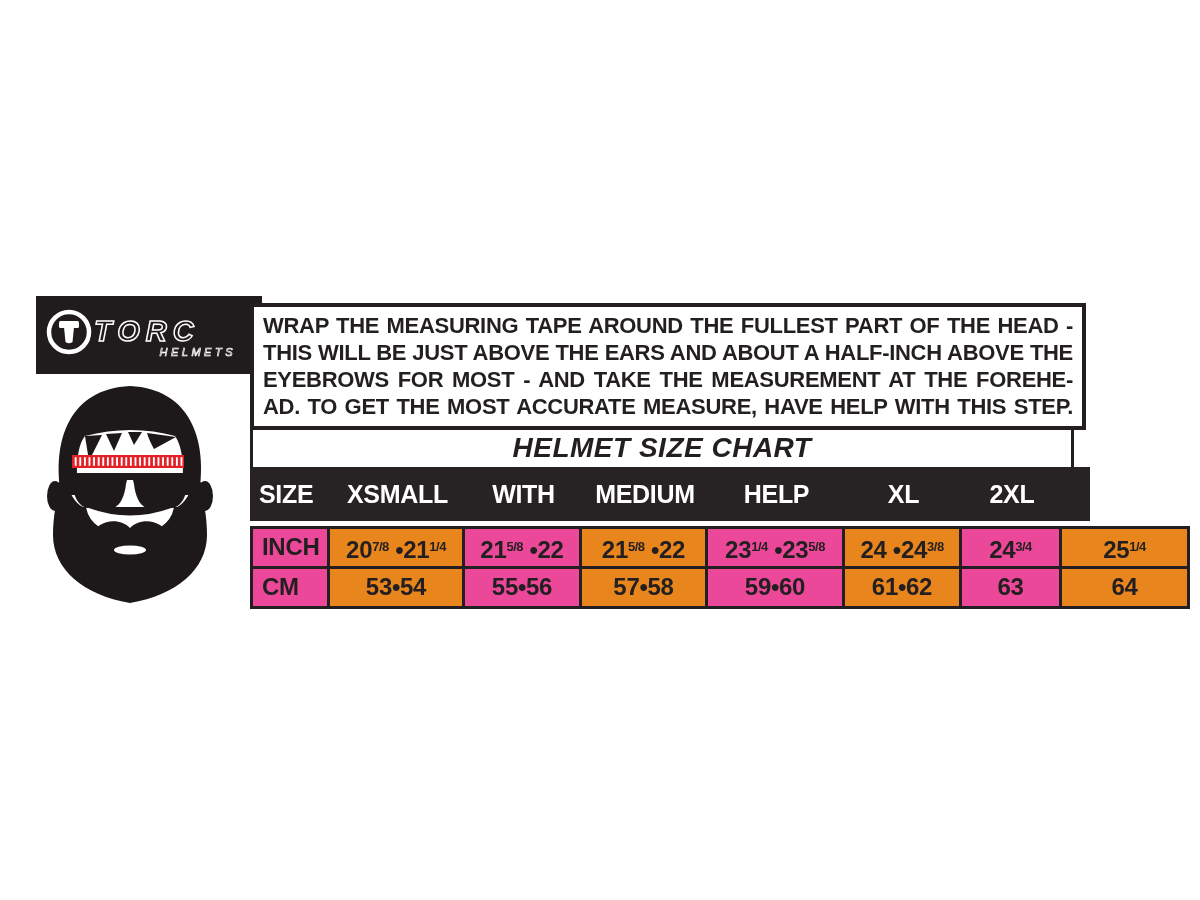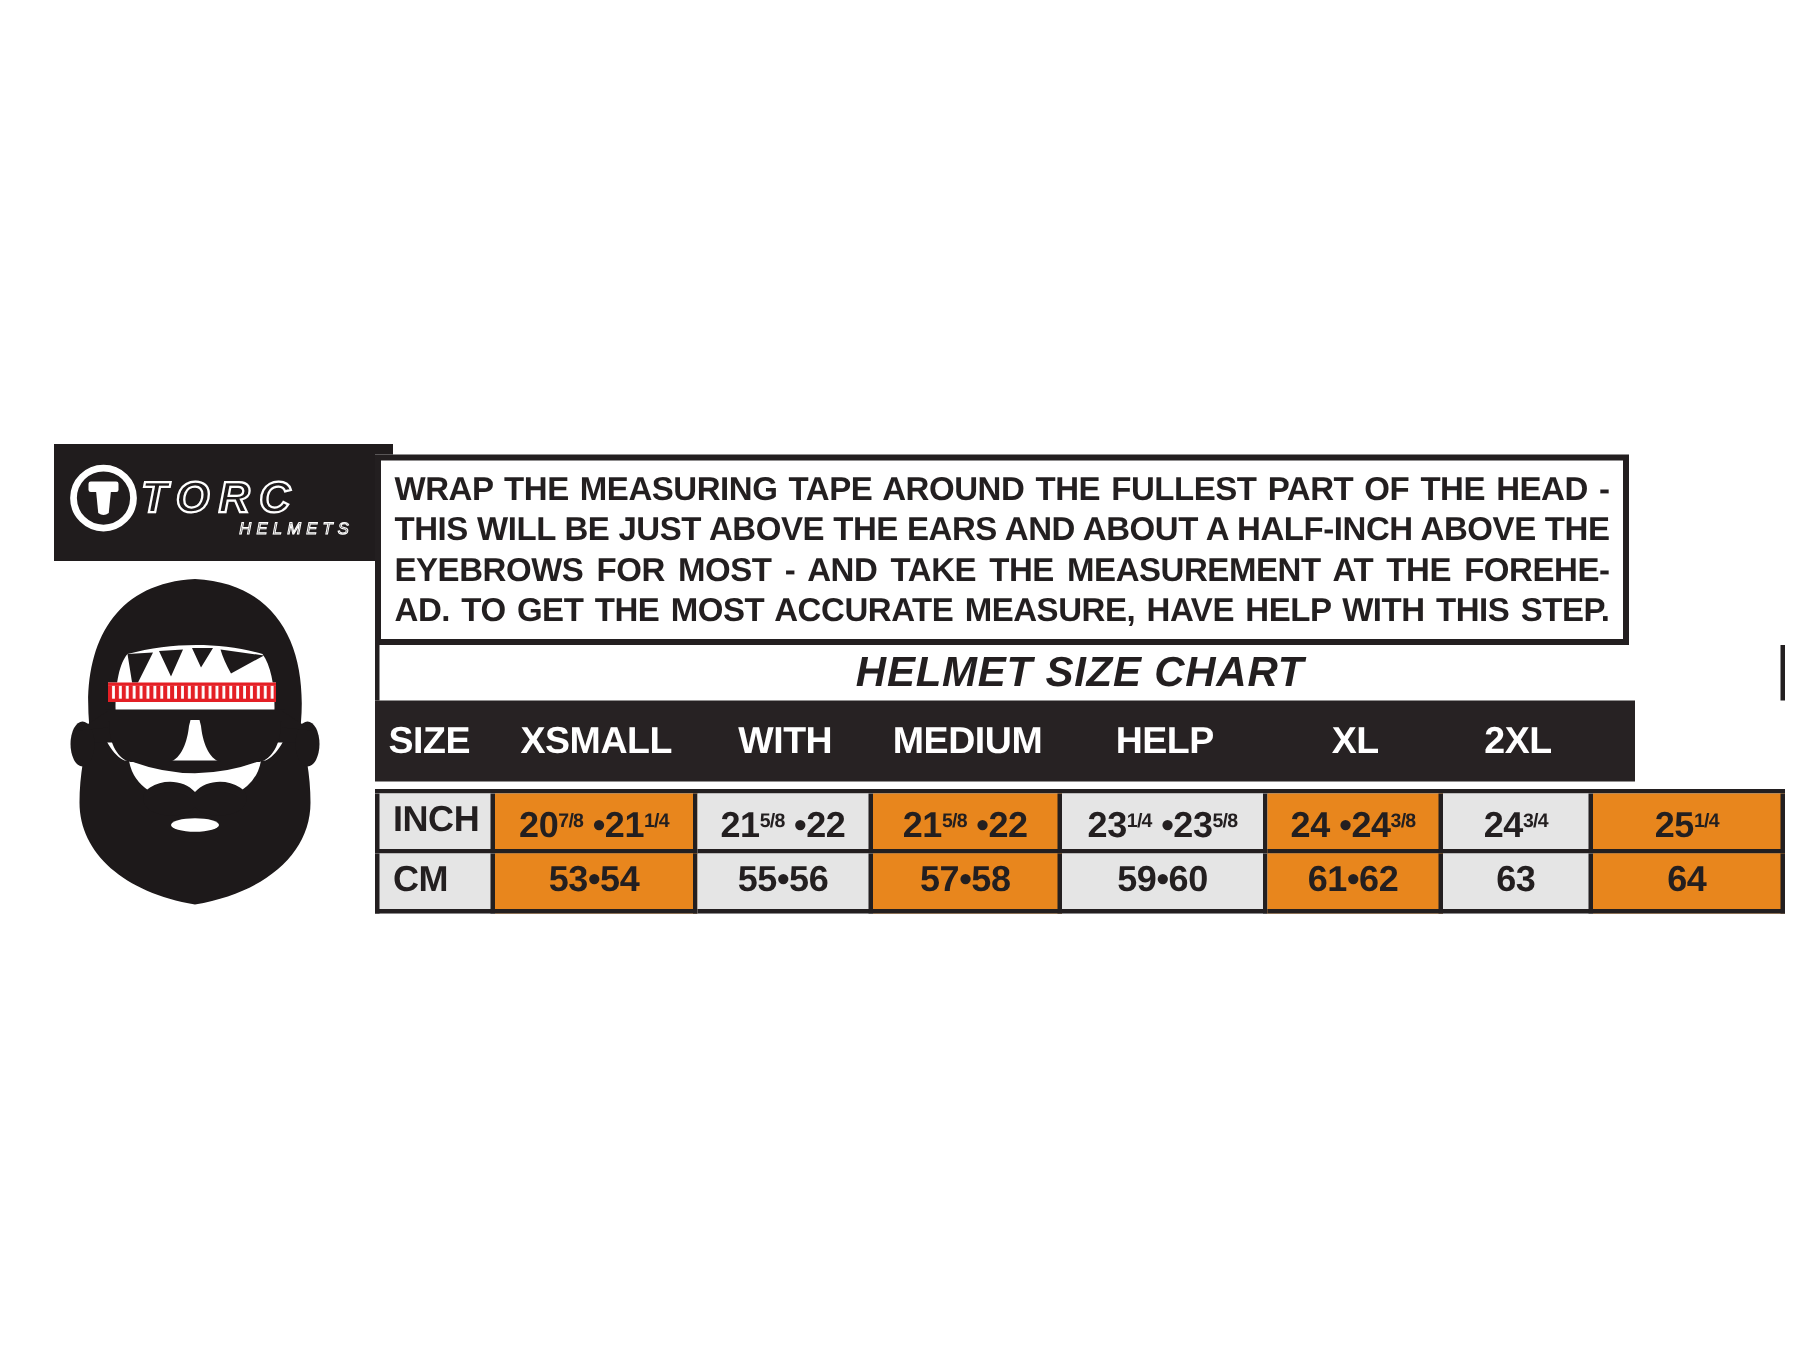--- a/index.html
+++ b/index.html
@@ -11,35 +11,35 @@
   .head-box{position:absolute;left:30px;top:376px;width:200px;height:234px;}
 
   
   .right-col{position:absolute;left:250px;top:303px;width:940px;}
 
   .instr{box-sizing:border-box;width:836px;border:4px solid var(--blk,#231f20);
          background:#fff;padding:5px 9px 6px 9px;}
   .instr .ln{font-weight:bold;font-size:22px;line-height:27px;letter-spacing:-0.3px;
              text-align:justify;text-align-last:justify;white-space:normal;color:var(--txt,#231f20);}
 
-  .title-row{box-sizing:border-box;width:940px;height:37px;line-height:35px;
+  .title-row{box-sizing:border-box;width:824px;height:37px;line-height:35px;
              border-left:3px solid var(--blk,#231f20);border-right:3px solid var(--blk,#231f20);
              text-align:center;font-weight:bold;font-style:italic;font-size:28px;letter-spacing:0.5px;}
 
   .hdr{display:grid;grid-template-columns:80px 135px 117px 126px 137px 117px 100px 128px;
        width:840px;height:54px;background:var(--hdr,#272223);}
   .hdr .h{color:#fff;font-weight:bold;font-size:25px;line-height:54px;text-align:center;
           letter-spacing:-0.3px;}
   .hdr .h.first{text-align:left;padding-left:9px;}
 
   .gap{height:5px;}
 
   .grid{display:grid;grid-template-columns:80px 135px 117px 126px 137px 117px 100px 128px;
         width:940px;border-top:3px solid var(--blk,#231f20);}
-  .c{box-sizing:border-box;height:40px;line-height:36px;background:#e5e5e5;
+  .c{box-sizing:border-box;height:40px;line-height:36px;background:#ec4899;
      border-right:3px solid var(--blk,#231f20);border-bottom:3px solid var(--blk,#231f20);
      text-align:center;font-weight:bold;font-size:24px;color:var(--txt,#231f20);letter-spacing:-0.3px;}
   .c.first{border-left:3px solid var(--blk,#231f20);text-align:left;padding-left:9px;}
   .c.or{background:var(--orange,#e8861d);}
   .c sup{font-size:13px;vertical-align:7px;letter-spacing:-0.5px;}
 </style>
 </head>
 <body>
 
 <div class="page">

